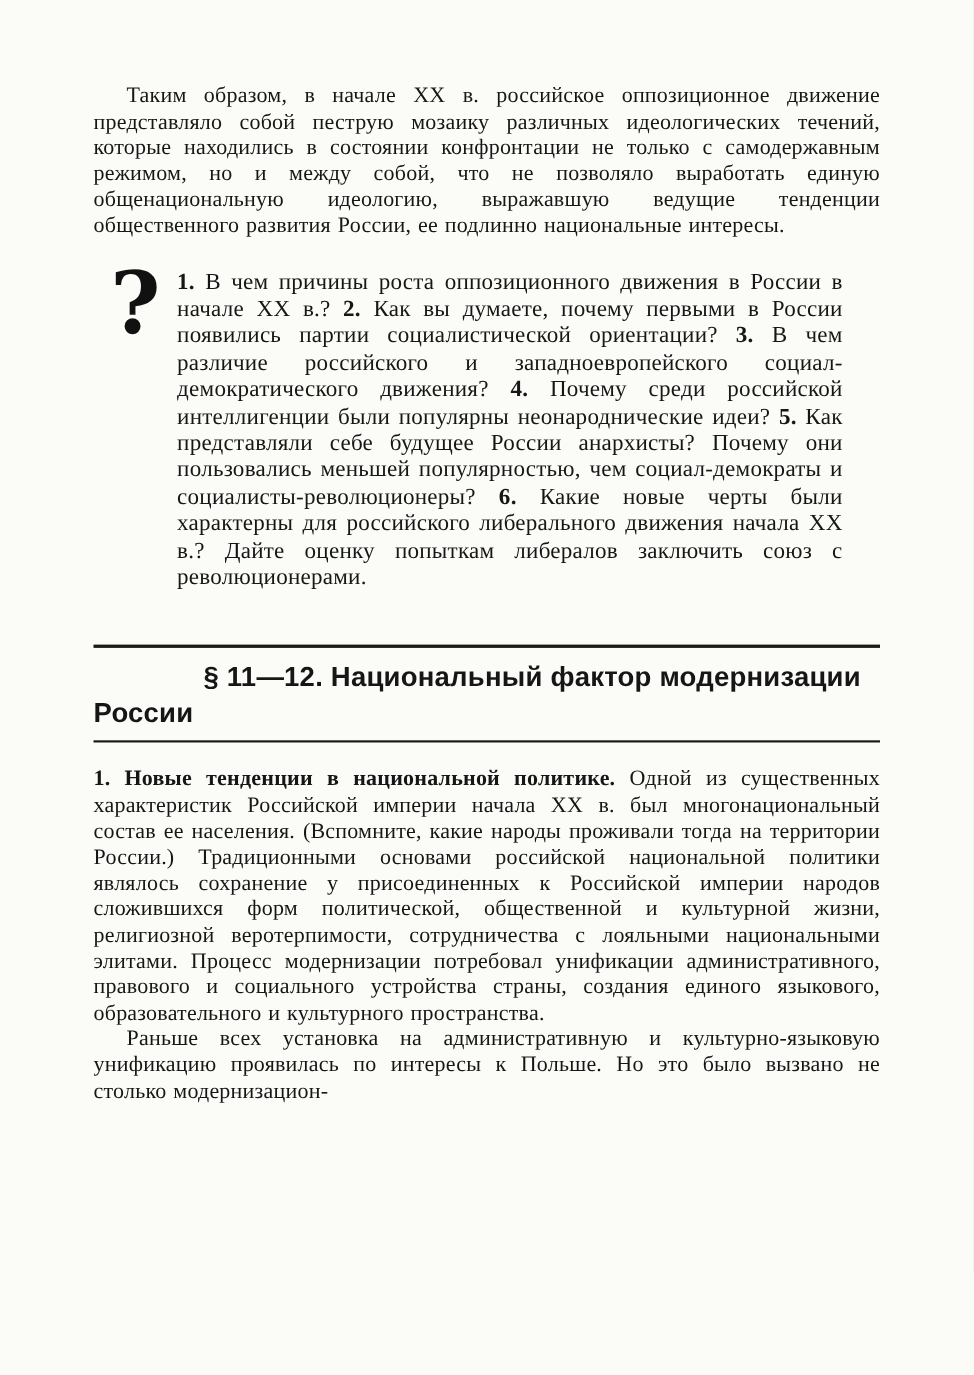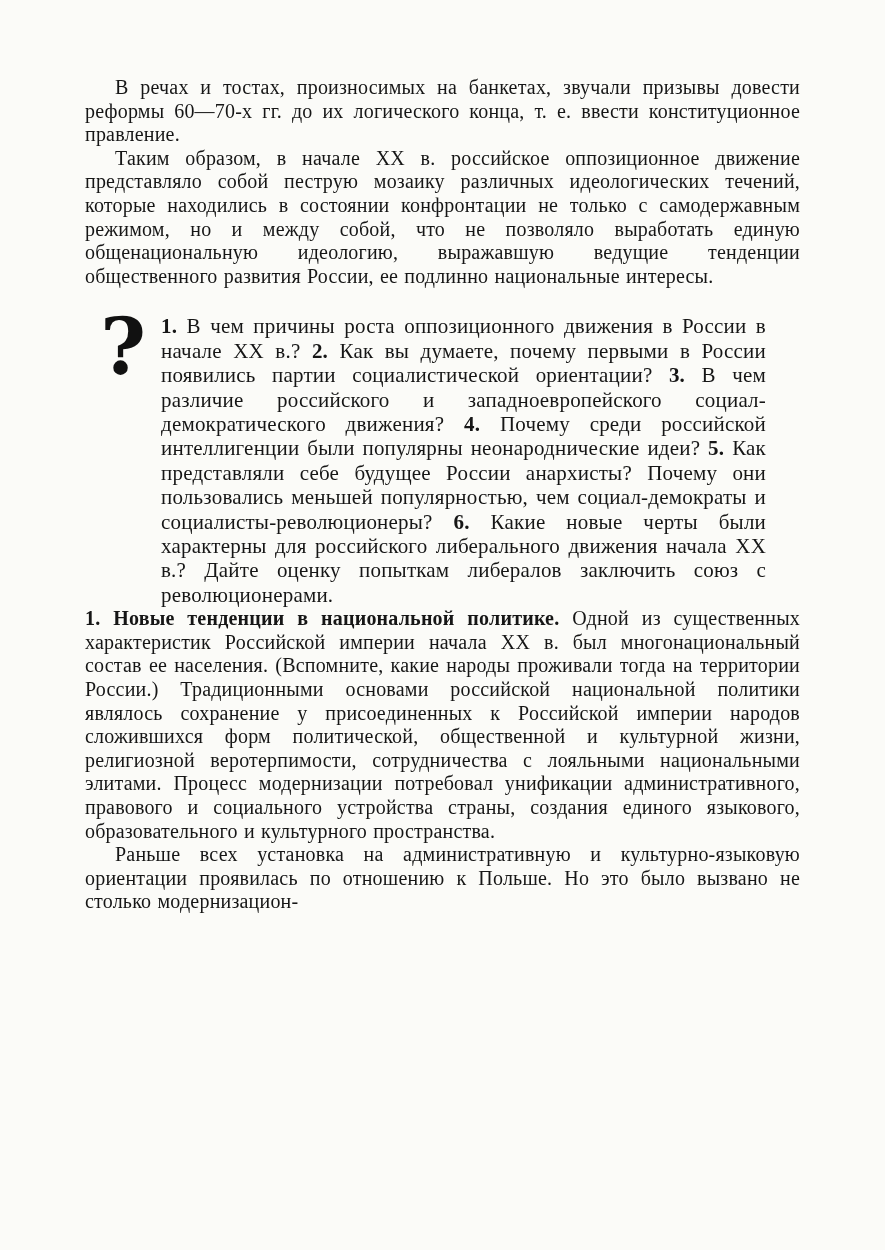--- a/index.html
+++ b/index.html
@@ -103,29 +103,31 @@
     font-size: 22px;
     font-weight: bold;
   }
 </style>
 </head>
 <body>
 
 <div class="page">
   <main class="content">
 
-    <p class="body indent">В речах и тостах, произносимых на банкетах, звучали призывы довести реформы 60—70-х гг. до их логического конца, т. е. ввести конституционное правление.</p>
 
     <p class="body indent">Таким образом, в начале XX в. российское оппозиционное движение представляло собой пеструю мозаику различных идеологических течений, которые находились в состоянии конфронтации не только с самодержавным режимом, но и между собой, что не позволяло выработать единую общенациональную идеологию, выражавшую ведущие тенденции общественного развития России, ее подлинно национальные интересы.</p>
 
     <section class="question-block">
       <div class="qmark">?</div>
       <p class="qtext"><b>1. </b><span>В чем причины роста оппозиционного движения в России в начале XX в.? </span><b>2. </b><span>Как вы думаете, почему первыми в России появились партии социалистической ориентации? </span><b>3. </b><span>В чем различие российского и западноевропейского социал-демократического движения? </span><b>4. </b><span>Почему среди российской интеллигенции были популярны неонароднические идеи? </span><b>5. </b><span>Как представляли себе будущее России анархисты? Почему они пользовались меньшей популярностью, чем социал-демократы и социалисты-революционеры? </span><b>6. </b><span>Какие новые черты были характерны для российского либерального движения начала XX в.? Дайте оценку попыткам либералов заключить союз с революционерами.</span></p>
     </section>
 
+    <header class="section-heading">
+      <h2>§ 11—12. Национальный фактор модернизации России</h2>
+    </header>
 
     <p class="body"><b>1. Новые тенденции в национальной политике.</b><span> Одной из существенных характеристик Российской империи начала XX в. был многонациональный состав ее населения. (Вспомните, какие народы проживали тогда на территории России.) Традиционными основами российской национальной политики являлось сохранение у присоединенных к Российской империи народов сложившихся форм политической, общественной и культурной жизни, религиозной веротерпимости, сотрудничества с лояльными национальными элитами. Процесс модернизации потребовал унификации административного, правового и социального устройства страны, создания единого языкового, образовательного и культурного пространства.</span></p>
 
-    <p class="body indent">Раньше всех установка на административную и культурно-языковую ориентации проявилась по отношению к Польше. Но это было вызвано не столько модернизацион-</p>
+    <p class="body indent">Раньше всех установка на административную и культурно-языковую унификацию проявилась по интересы к Польше. Но это было вызвано не столько модернизацион-</p>
 
   </main>
 
 </div>
 
 </body></html>

